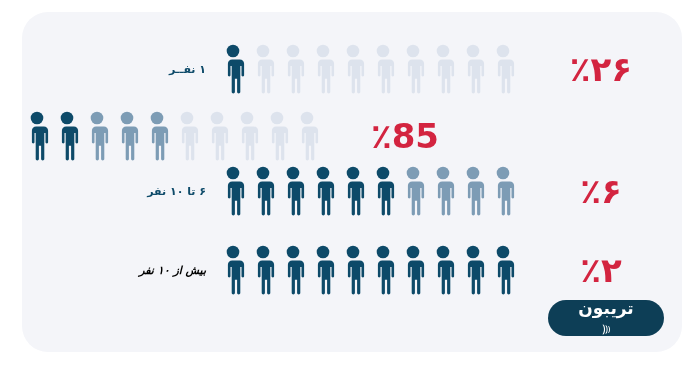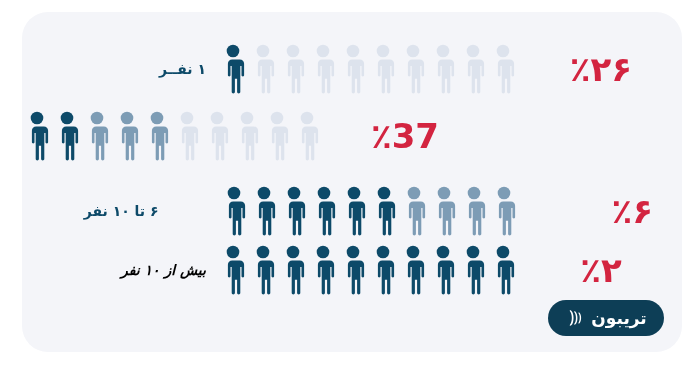--- a/index.html
+++ b/index.html
@@ -49,33 +49,33 @@
     position: absolute;
     left: 0;
     width: 660px;
     height: 62px;
     display: flex;
     flex-direction: row;
     align-items: center;
   }
   .row-0 { top: 26px; }
   .row-1 { top: 93px; }
-  .row-2 { top: 168px; gap: 48px; }
+  .row-2 { top: 148px; }
   .row-3 { top: 227px; }
 
   
   .row { direction: ltr; }
 
   .row-label {
     width: 196px;
     text-align: right;
     padding-right: 12px;
     box-sizing: border-box;
     color: #0d4a69;
-    font-size: 14px;
+    font-size: 11px;
     font-weight: bold;
     direction: rtl;
     unicode-bidi: embed;
     white-space: nowrap;
     letter-spacing: 0px;
   }
 
   .icon-strip {
     width: 300px;
     display: flex;
@@ -108,21 +108,21 @@
   
   #logo-badge {
     position: absolute;
     right: 18px;
     bottom: 16px;
     width: 116px;
     height: 36px;
     background: #0d3e56;
     border-radius: 18px;
     display: flex;
-    flex-direction: row;
+    flex-direction: column;
     align-items: center;
     justify-content: center;
     gap: 6px;
     direction: rtl;
   }
   #logo-text {
     color: #ffffff;
     font-size: 17px;
     font-weight: bold;
     direction: rtl;
@@ -225,21 +225,21 @@
             </svg>
             <svg class="person" viewBox="0 0 30 54">
               <circle cx="15" cy="9" r="6.3" fill="#dde3ed"></circle>
               <path d="M8.2 17.6 h13.6 c2.6 0 4.3 1.8 4.3 4.2 v11.4 c0 1.5 -2.6 1.6 -2.6 0.1 v-9.3 h-1.2 v26.1 c0 1.9 -3.2 1.9 -3.2 0 v-13.4 h-2.2 v13.4 c0 1.9 -3.2 1.9 -3.2 0 v-26.1 h-1.2 v9.3 c0 1.5 -2.6 1.4 -2.6 -0.1 v-11.4 c0 -2.4 1.7 -4.2 4.3 -4.2 z" fill="#dde3ed"></path>
             </svg>
             <svg class="person" viewBox="0 0 30 54">
               <circle cx="15" cy="9" r="6.3" fill="#dde3ed"></circle>
               <path d="M8.2 17.6 h13.6 c2.6 0 4.3 1.8 4.3 4.2 v11.4 c0 1.5 -2.6 1.6 -2.6 0.1 v-9.3 h-1.2 v26.1 c0 1.9 -3.2 1.9 -3.2 0 v-13.4 h-2.2 v13.4 c0 1.9 -3.2 1.9 -3.2 0 v-26.1 h-1.2 v9.3 c0 1.5 -2.6 1.4 -2.6 -0.1 v-11.4 c0 -2.4 1.7 -4.2 4.3 -4.2 z" fill="#dde3ed"></path>
             </svg>
           </div>
-          <div class="row-pct" style="color: rgb(211, 36, 64);">٪37</div>
+          <div class="row-pct" style="color: rgb(211, 36, 64);">٪85</div>
         </div>
         <div class="row row-2">
           <div class="row-label" style="color: rgb(13, 74, 105);">۶ تا ۱۰ نفر</div>
           <div class="icon-strip">
             <svg class="person" viewBox="0 0 30 54">
               <circle cx="15" cy="9" r="6.3" fill="#0d4a69"></circle>
               <path d="M8.2 17.6 h13.6 c2.6 0 4.3 1.8 4.3 4.2 v11.4 c0 1.5 -2.6 1.6 -2.6 0.1 v-9.3 h-1.2 v26.1 c0 1.9 -3.2 1.9 -3.2 0 v-13.4 h-2.2 v13.4 c0 1.9 -3.2 1.9 -3.2 0 v-26.1 h-1.2 v9.3 c0 1.5 -2.6 1.4 -2.6 -0.1 v-11.4 c0 -2.4 1.7 -4.2 4.3 -4.2 z" fill="#0d4a69"></path>
             </svg>
             <svg class="person" viewBox="0 0 30 54">
               <circle cx="15" cy="9" r="6.3" fill="#0d4a69"></circle>

